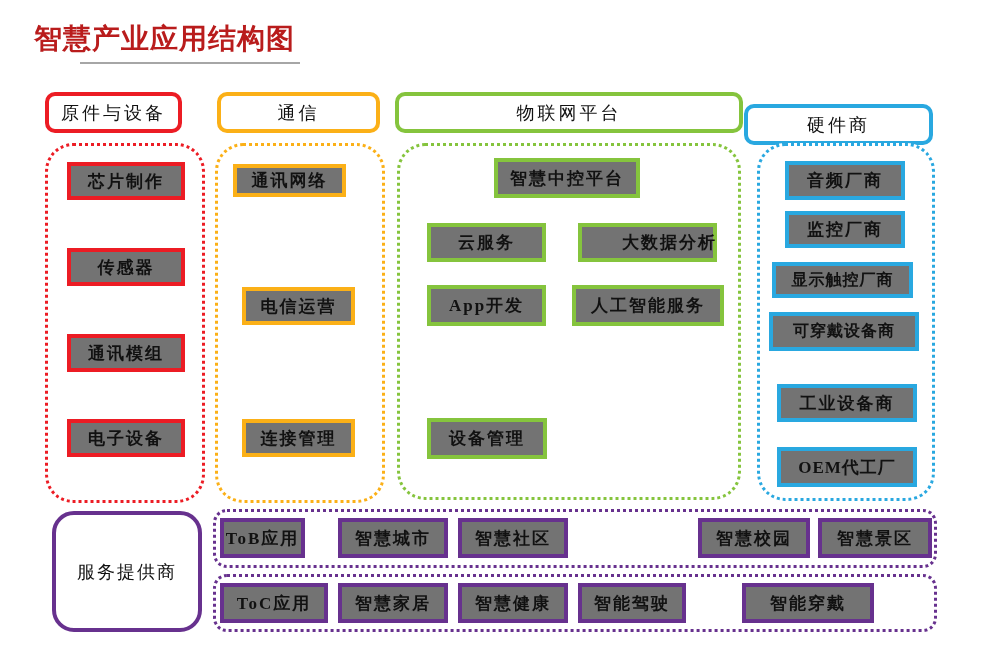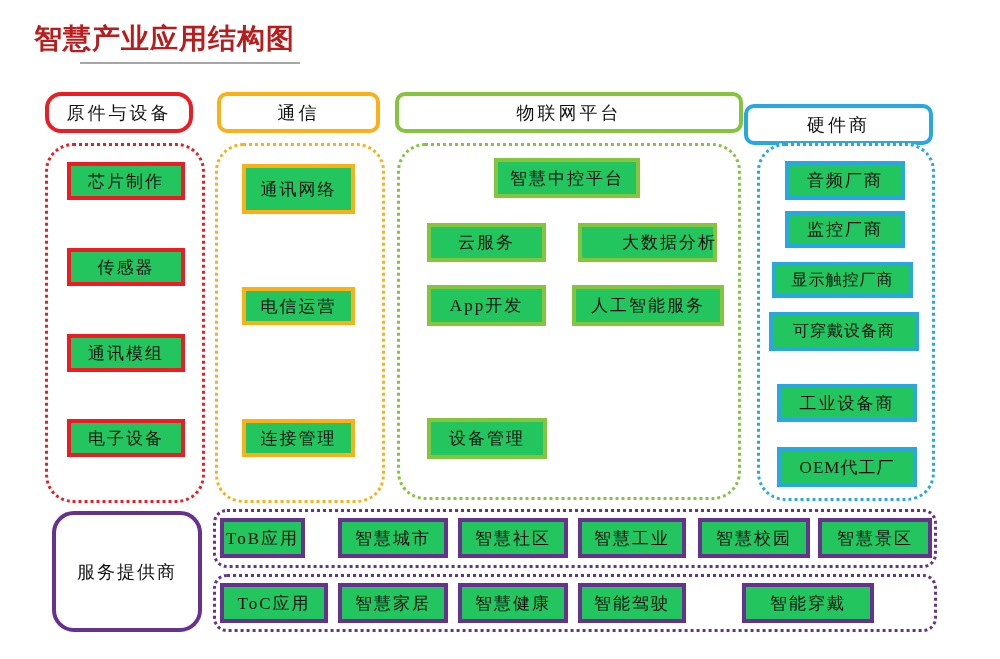--- a/index.html
+++ b/index.html
@@ -21,44 +21,44 @@
   .purple{--c:#67318e;}
 
   .hdr{
     position:absolute;height:41px;border:4px solid var(--c);border-radius:10px;background:#fff;
     display:flex;align-items:center;justify-content:center;font-size:18px;letter-spacing:3px;box-sizing:border-box;
   }
   .dotcont{
     position:absolute;border:3px dotted var(--c);border-radius:28px;background:#fff;box-sizing:border-box;
   }
   .box{
-    position:absolute;border:4px solid var(--c);background:#22c55e;box-sizing:border-box;
-    display:flex;align-items:center;justify-content:center;font-size:17px;letter-spacing:2px;white-space:nowrap;
+    position:absolute;border:4px solid var(--c);background:#737373;box-sizing:border-box;
+    display:flex;align-items:center;justify-content:center;font-size:17px;letter-spacing:2px;white-space:nowrap;font-weight:bold;
   }
 
   
-  .hdr-red{left:45px;top:92px;width:148px;border-radius:16px;}
+  .hdr-red{left:45px;top:92px;width:137px;}
   .hdr-yellow{left:217px;top:92px;width:163px;}
   .hdr-green{left:395px;top:92px;width:348px;}
   .hdr-blue{left:744px;top:92px;width:189px;margin-top:12px;}
 
   
   .cont-red{left:45px;top:143px;width:160px;height:360px;}
   .cont-yellow{left:215px;top:143px;width:170px;height:360px;}
   .cont-green{left:397px;top:143px;width:344px;height:357px;}
   .cont-blue{left:757px;top:143px;width:178px;height:358px;}
 
   
   .r1{left:67px;top:162px;width:118px;height:38px;}
   .r2{left:67px;top:248px;width:118px;height:38px;}
   .r3{left:67px;top:334px;width:118px;height:38px;}
   .r4{left:67px;top:419px;width:118px;height:38px;}
 
   
-  .y1{left:242px;top:164px;width:113px;height:50px;}
+  .y1{left:233px;top:164px;width:113px;height:33px;}
   .y2{left:242px;top:287px;width:113px;height:38px;}
   .y3{left:242px;top:419px;width:113px;height:38px;}
 
   
   .g1{left:494px;top:158px;width:146px;height:40px;}
   .g2{left:427px;top:223px;width:119px;height:39px;}
   .g3{left:578px;top:223px;width:139px;height:39px;padding-left:44px;}
   .g4{left:427px;top:285px;width:119px;height:41px;}
   .g5{left:572px;top:285px;width:152px;height:41px;}
   .g6{left:427px;top:418px;width:120px;height:41px;}
@@ -135,21 +135,20 @@
   <div class="box blue b6">OEM代工厂</div>
 
   <div class="service purple">服务提供商</div>
 
   <div class="dotcont purple cont-tob"></div>
   <div class="dotcont purple cont-toc"></div>
 
   <div class="box purple tb1">ToB应用</div>
   <div class="box purple tb2">智慧城市</div>
   <div class="box purple tb3">智慧社区</div>
-  <div class="box purple tb4">智慧工业</div>
   <div class="box purple tb5">智慧校园</div>
   <div class="box purple tb6">智慧景区</div>
 
   <div class="box purple tc1">ToC应用</div>
   <div class="box purple tc2">智慧家居</div>
   <div class="box purple tc3">智慧健康</div>
   <div class="box purple tc4">智能驾驶</div>
   <div class="box purple tc5">智能穿戴</div>
 
 </div>

